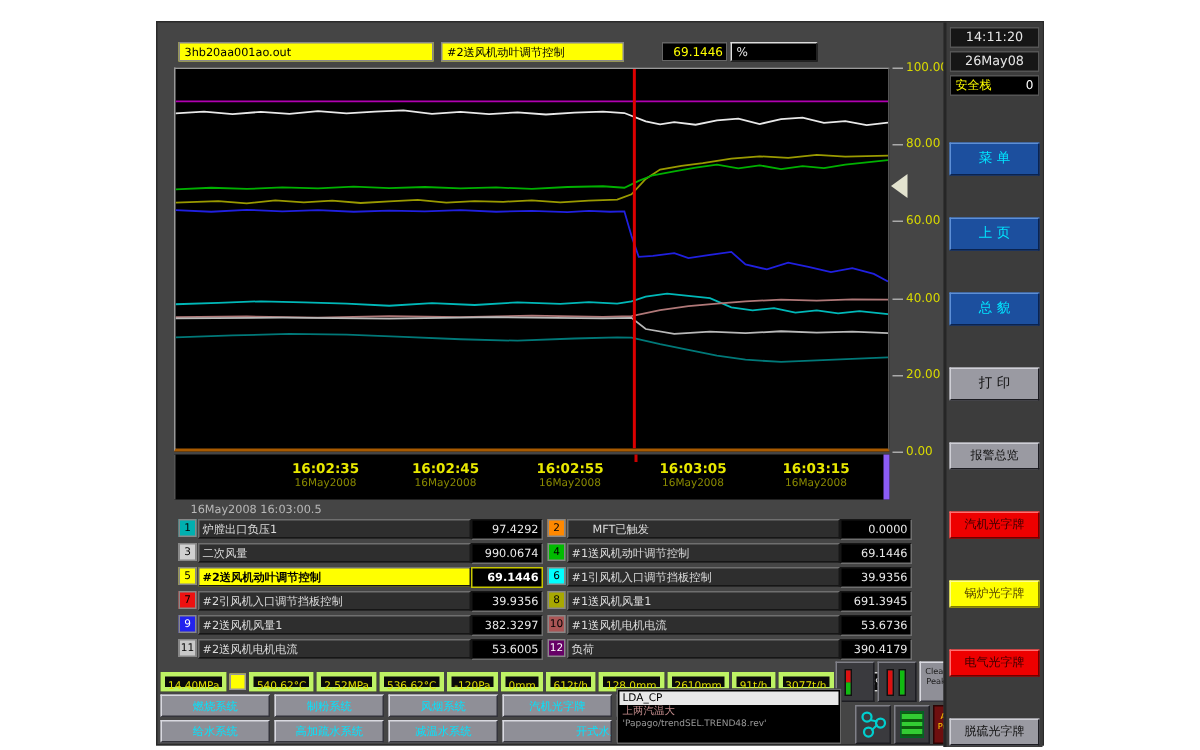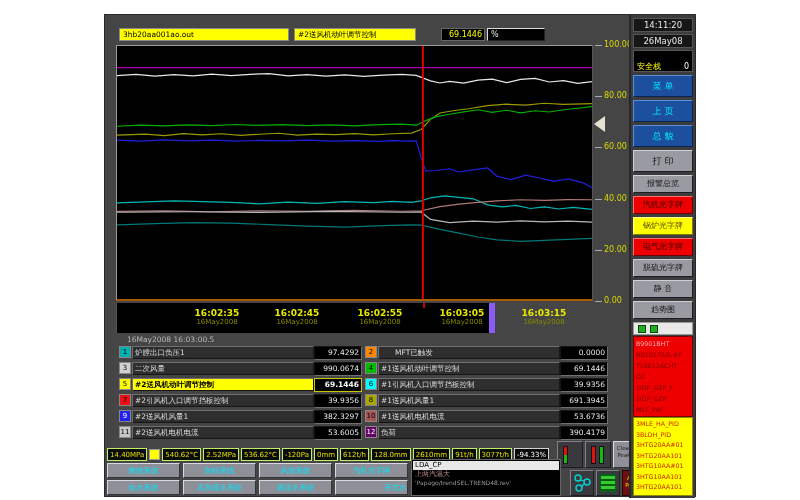--- a/index.html
+++ b/index.html
@@ -11,37 +11,37 @@
   .tagbox{position:absolute;height:13px;background:#ffff00;color:#000;font-size:7.5px;line-height:12px;padding:0 3px;border:1px solid #888;overflow:hidden;white-space:nowrap;}
   .valbox{position:absolute;height:13px;background:#000;color:#ffff00;font-size:8px;line-height:12px;text-align:right;padding:0 2px;border:1px solid #666;}
   .unitbox{position:absolute;height:13px;background:#000;color:#e8e8e8;font-size:8px;line-height:12px;padding:0 3px;border-top:1px solid #ddd;border-left:1px solid #ddd;border-right:1px solid #222;border-bottom:1px solid #222;}
 
   
   .chart{position:absolute;left:11px;top:30px;width:477px;height:256px;background:#000;border-top:1px solid #999;border-left:1px solid #999;border-right:1px solid #555;border-bottom:2px solid #a85a00;}
   .chart svg{position:absolute;left:0;top:0;width:100%;height:100%;}
   .ytick-label{position:absolute;color:#d9d900;font-size:8px;line-height:8px;}
   .ytick-line{position:absolute;width:7px;height:1px;background:#aaa;}
   .marker-triangle{position:absolute;width:0;height:0;border-top:8px solid transparent;border-bottom:8px solid transparent;border-right:11px solid #e3e3cf;}
-  .timebar{position:absolute;left:11px;top:288px;width:379px;height:30px;background:#000;border-left:1px solid #555;border-right:6px solid #8b5cf6;}
+  .timebar{position:absolute;left:11px;top:288px;width:477px;height:30px;background:#000;border-left:1px solid #555;border-right:4px solid #8b5cf6;}
   .timegroup{position:absolute;width:72px;text-align:center;top:5px;}
   .timegroup .t{color:#e8e800;font-size:9px;font-weight:bold;line-height:10px;}
   .timegroup .d{color:#8a8a00;font-size:7px;line-height:9px;}
   .cursor-tick{position:absolute;top:0;width:2px;height:5px;background:#cc0000;}
 
   
   .legend-stamp{position:absolute;left:22px;top:320px;color:#b8b8b8;font-size:7.5px;}
   .numbox{position:absolute;width:12px;height:12px;border:1px solid #888;font-size:7px;line-height:10px;text-align:center;color:#000;}
   .lblbox{position:absolute;width:182px;height:13px;background:#2e2e2e;border-top:1px solid #6f6f6f;border-left:1px solid #6f6f6f;border-right:1px solid #161616;border-bottom:1px solid #161616;color:#dcdcdc;font-size:7.5px;line-height:11px;padding:0 2px;overflow:hidden;white-space:nowrap;}
   .lblbox.selected{background:#ffff00;color:#000;font-weight:bold;}
   .valcell{position:absolute;width:48px;height:14px;background:#000;border-top:1px solid #161616;border-left:1px solid #161616;border-right:1px solid #6f6f6f;border-bottom:1px solid #6f6f6f;color:#e8e8e8;font-size:7.5px;line-height:11px;text-align:right;padding:0 2px;}
   .valcell.selected{color:#ffffff;font-weight:bold;border-color:#c8c800;}
 
   
   .statusbar{position:absolute;left:2px;top:432px;width:450px;height:14px;display:flex;gap:2px;align-items:center;}
-  .statitem{background:#0a0a0a;color:#e0e000;font-size:7px;line-height:12px;height:13px;padding:0 2px;border:1px solid #bef264;white-space:nowrap;}
+  .statitem{background:#0a0a0a;color:#e0e000;font-size:7px;line-height:12px;height:13px;padding:0 2px;border:3px solid #bef264;white-space:nowrap;}
   .statitem.boxed{border:1px solid #d0d0d0;color:#ffffff;}
   .alarm-chip{width:11px;height:11px;background:#ffff00;border:1px solid #999;flex:none;}
 
   
   .menubtn{position:absolute;width:73px;height:15px;background:#8f8f97;border-top:1px solid #d9d9e0;border-left:1px solid #d9d9e0;border-right:1px solid #33333a;border-bottom:1px solid #33333a;color:#00e5ff;font-size:7.5px;line-height:13px;text-align:center;overflow:hidden;white-space:nowrap;}
 
   
   .console{position:absolute;left:306px;top:444px;width:150px;height:37px;background:#000;border:1px solid #666;z-index:5;padding:1px;}
   .console .sel{background:#e8e8e8;color:#000;font-size:7px;line-height:9px;height:9px;padding:0 2px;overflow:hidden;}
   .console .msg{color:#c08a8a;font-size:7px;line-height:9px;padding:0 2px;white-space:nowrap;overflow:hidden;}
@@ -55,23 +55,23 @@
   .vbar .g{flex:1;background:#11bb11;}
   .smallbtn{position:absolute;background:#8f8f97;border-top:1px solid #d9d9e0;border-left:1px solid #d9d9e0;border-right:1px solid #33333a;border-bottom:1px solid #33333a;color:#1a1a1a;font-size:5.5px;line-height:6.5px;text-align:center;padding-top:3px;}
   .ackbtn{position:absolute;background:#6e0f0f;border:1px solid #2a0505;color:#ffd400;font-size:5.5px;line-height:6.5px;text-align:center;padding-top:4px;}
   .nodes-icon svg{position:absolute;left:2px;top:2px;}
   .grid-icon-inner{position:absolute;left:3px;top:3px;right:3px;bottom:3px;background:
     repeating-linear-gradient(0deg,#0c5c0c 0 2px,#33cc33 2px 5px);border:1px solid #062;}
 
   
   .sidebar{position:absolute;right:0;top:0;width:66px;height:483px;background:#3c3c3c;border-left:2px solid #262626;padding:3px 2px 2px 2px;display:flex;flex-direction:column;}
   .sb-clock,.sb-date{background:#161616;border:1px solid #555;color:#e8e8e8;font-size:8.5px;line-height:12px;text-align:center;height:14px;margin-bottom:2px;}
-  .sb-safety{background:#000;border:1px solid #555;color:#ffff00;font-size:8px;line-height:12px;height:14px;margin-bottom:3px;padding:10px 3px;display:flex;justify-content:space-between;}
+  .sb-safety{background:#000;border:1px solid #555;color:#ffff00;font-size:8px;line-height:12px;height:14px;margin-bottom:3px;padding:0 3px;display:flex;justify-content:space-between;}
   .sb-safety .zero{color:#fff;}
-  .sb-btn{height:22px;margin-bottom:3px;font-size:9px;line-height:20px;text-align:center;border-top:1px solid #cfcfd6;border-left:1px solid #cfcfd6;border-right:1px solid #1c1c22;border-bottom:1px solid #1c1c22;overflow:hidden;white-space:nowrap;}
+  .sb-btn{height:22px;margin-bottom:3px;font-size:9px;line-height:20px;text-align:center;border-top:1px solid #cfcfd6;border-left:1px solid #cfcfd6;border-right:1px solid #1c1c22;border-bottom:1px solid #1c1c22;overflow:hidden;white-space:nowrap;margin-top:28px;}
   .sb-btn.blue{background:#1c4f9e;color:#00e5ff;border-top-color:#5d8fd6;border-left-color:#5d8fd6;border-right-color:#0a2350;border-bottom-color:#0a2350;}
   .sb-btn.gray{background:#9a9aa2;color:#111;}
   .sb-btn.red{background:#ee0000;color:#3c0000;border-top-color:#ff7070;border-left-color:#ff7070;border-right-color:#700000;border-bottom-color:#700000;}
   .sb-btn.yellow{background:#ffff00;color:#5a4a00;border-top-color:#ffff90;border-left-color:#ffff90;border-right-color:#807d00;border-bottom-color:#807d00;}
   .sb-btn.short{height:18px;line-height:16px;font-size:8px;}
   .sb-strip{height:13px;background:#e9e9e9;border:1px solid #999;margin-bottom:1px;display:flex;align-items:center;gap:4px;padding:0 4px;}
   .sb-strip .glyph{width:8px;height:8px;background:#1faa1f;border:1px solid #0a4a0a;}
   .alarm-red{background:#ee0000;border:1px solid #7a0000;color:#7e0000;font-size:6.3px;line-height:11px;padding:1px 2px;white-space:nowrap;overflow:hidden;}
   .alarm-red div:first-child{color:#ffb0b0;}
   .alarm-yellow{background:#ffff00;border:1px solid #8a8a00;color:#cc2200;font-size:6.3px;line-height:10.5px;padding:1px 2px;flex:1;white-space:nowrap;overflow:hidden;}

